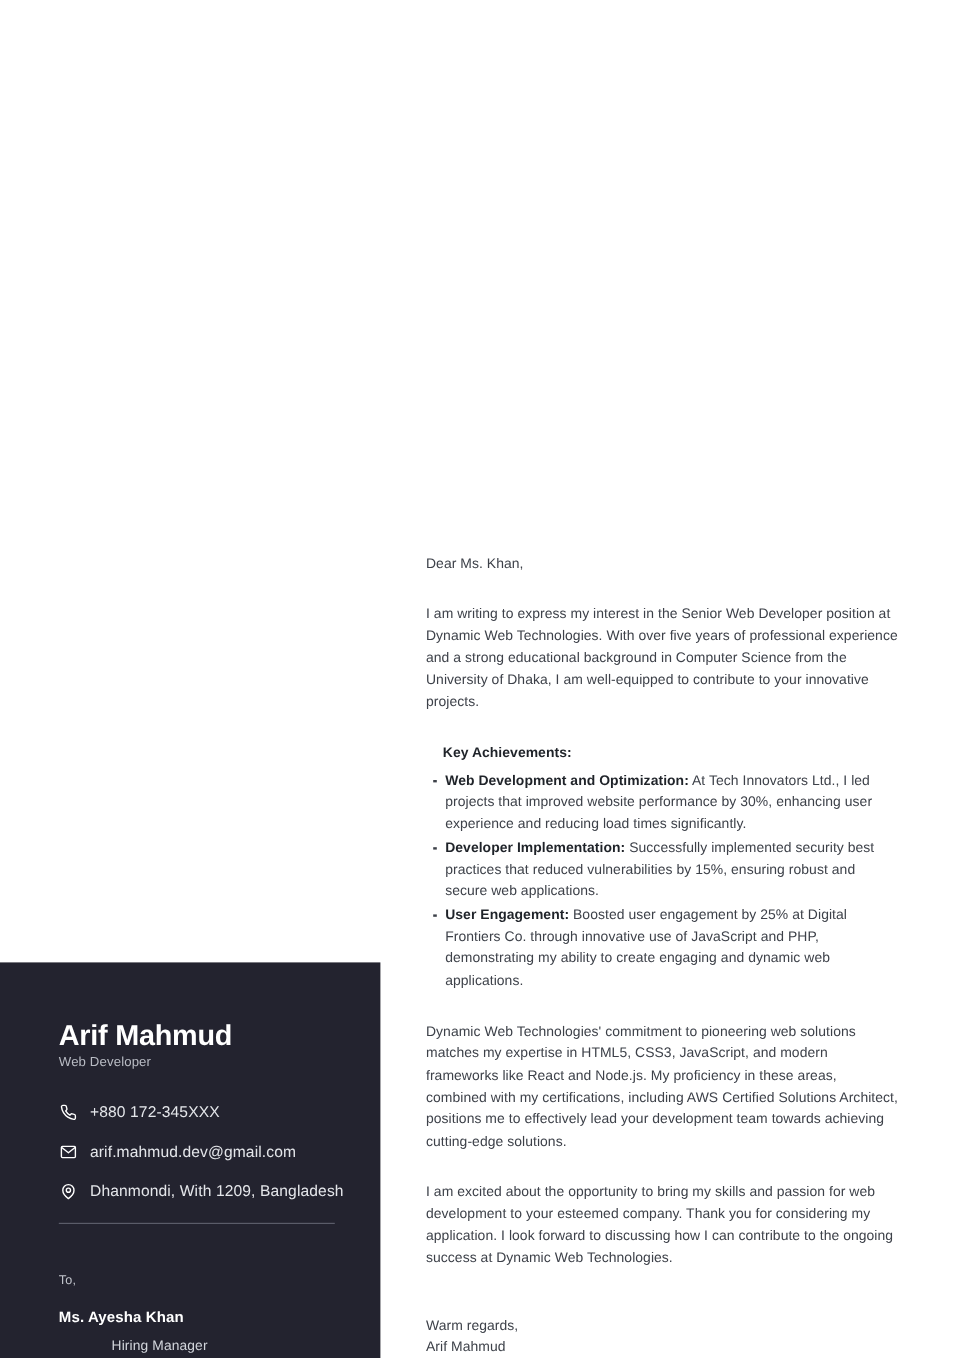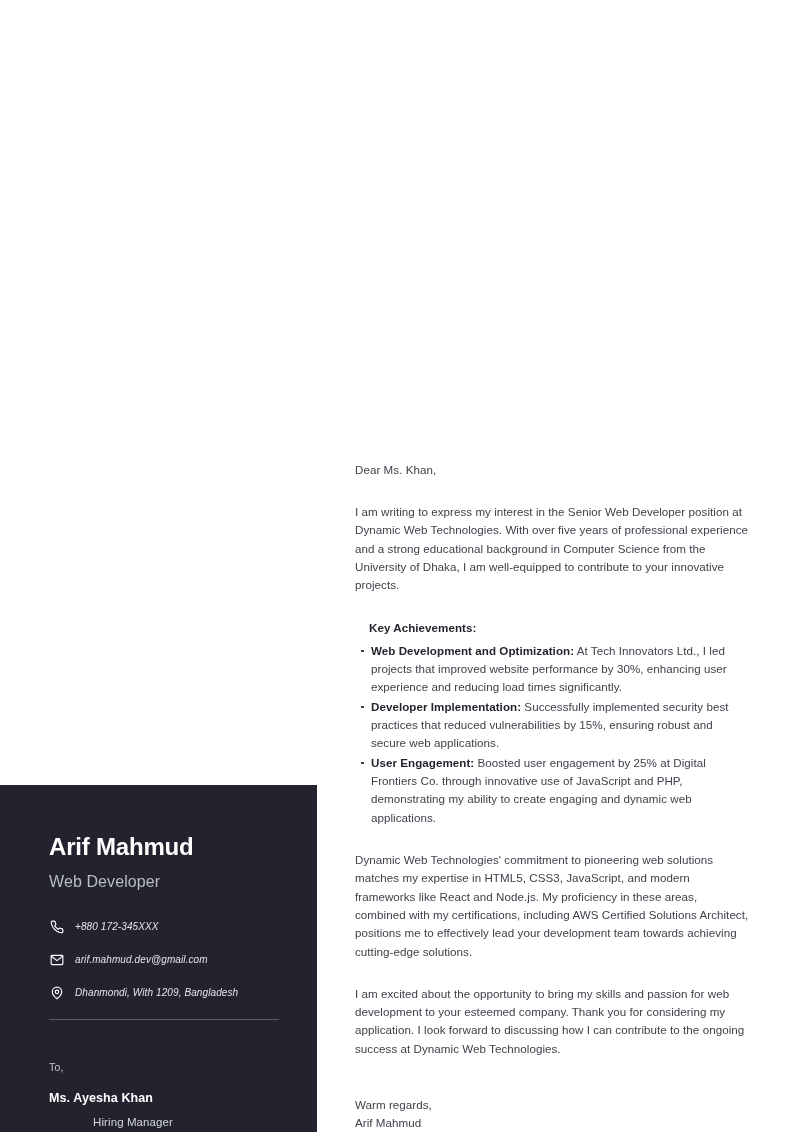--- a/index.html
+++ b/index.html
@@ -33,23 +33,23 @@
   }
   .name {
     font-size: 24px;
     font-weight: bold;
     letter-spacing: -0.2px;
     color: #ffffff;
     line-height: 1.15;
     margin: 0;
   }
   .job-title {
-    font-size: 16px;
+    font-size: 11px;
     color: #b9bcc4;
-    margin-top: 13px;
+    margin-top: 2px;
     letter-spacing: 0.1px;
   }
   .contact-list {
     margin-top: 27px;
   }
   .contact-row {
     display: flex;
     align-items: center;
     margin-bottom: 15px;
     min-height: 18px;
@@ -60,25 +60,24 @@
     height: 16px;
     margin-right: 10px;
     display: flex;
     align-items: center;
     justify-content: center;
   }
   .contact-icon svg {
     display: block;
   }
   .contact-text {
-    font-size: 10px;
+    font-size: 13px;
     color: #e4e6ea;
     letter-spacing: 0.1px;
     line-height: 1.2;
-    font-style: italic;
   }
   .divider {
     height: 1px;
     background: #5a5c69;
     margin-top: 17px;
     margin-right: 19px;
   }
   .to-label {
     font-size: 10.5px;
     color: #c2c5cc;

